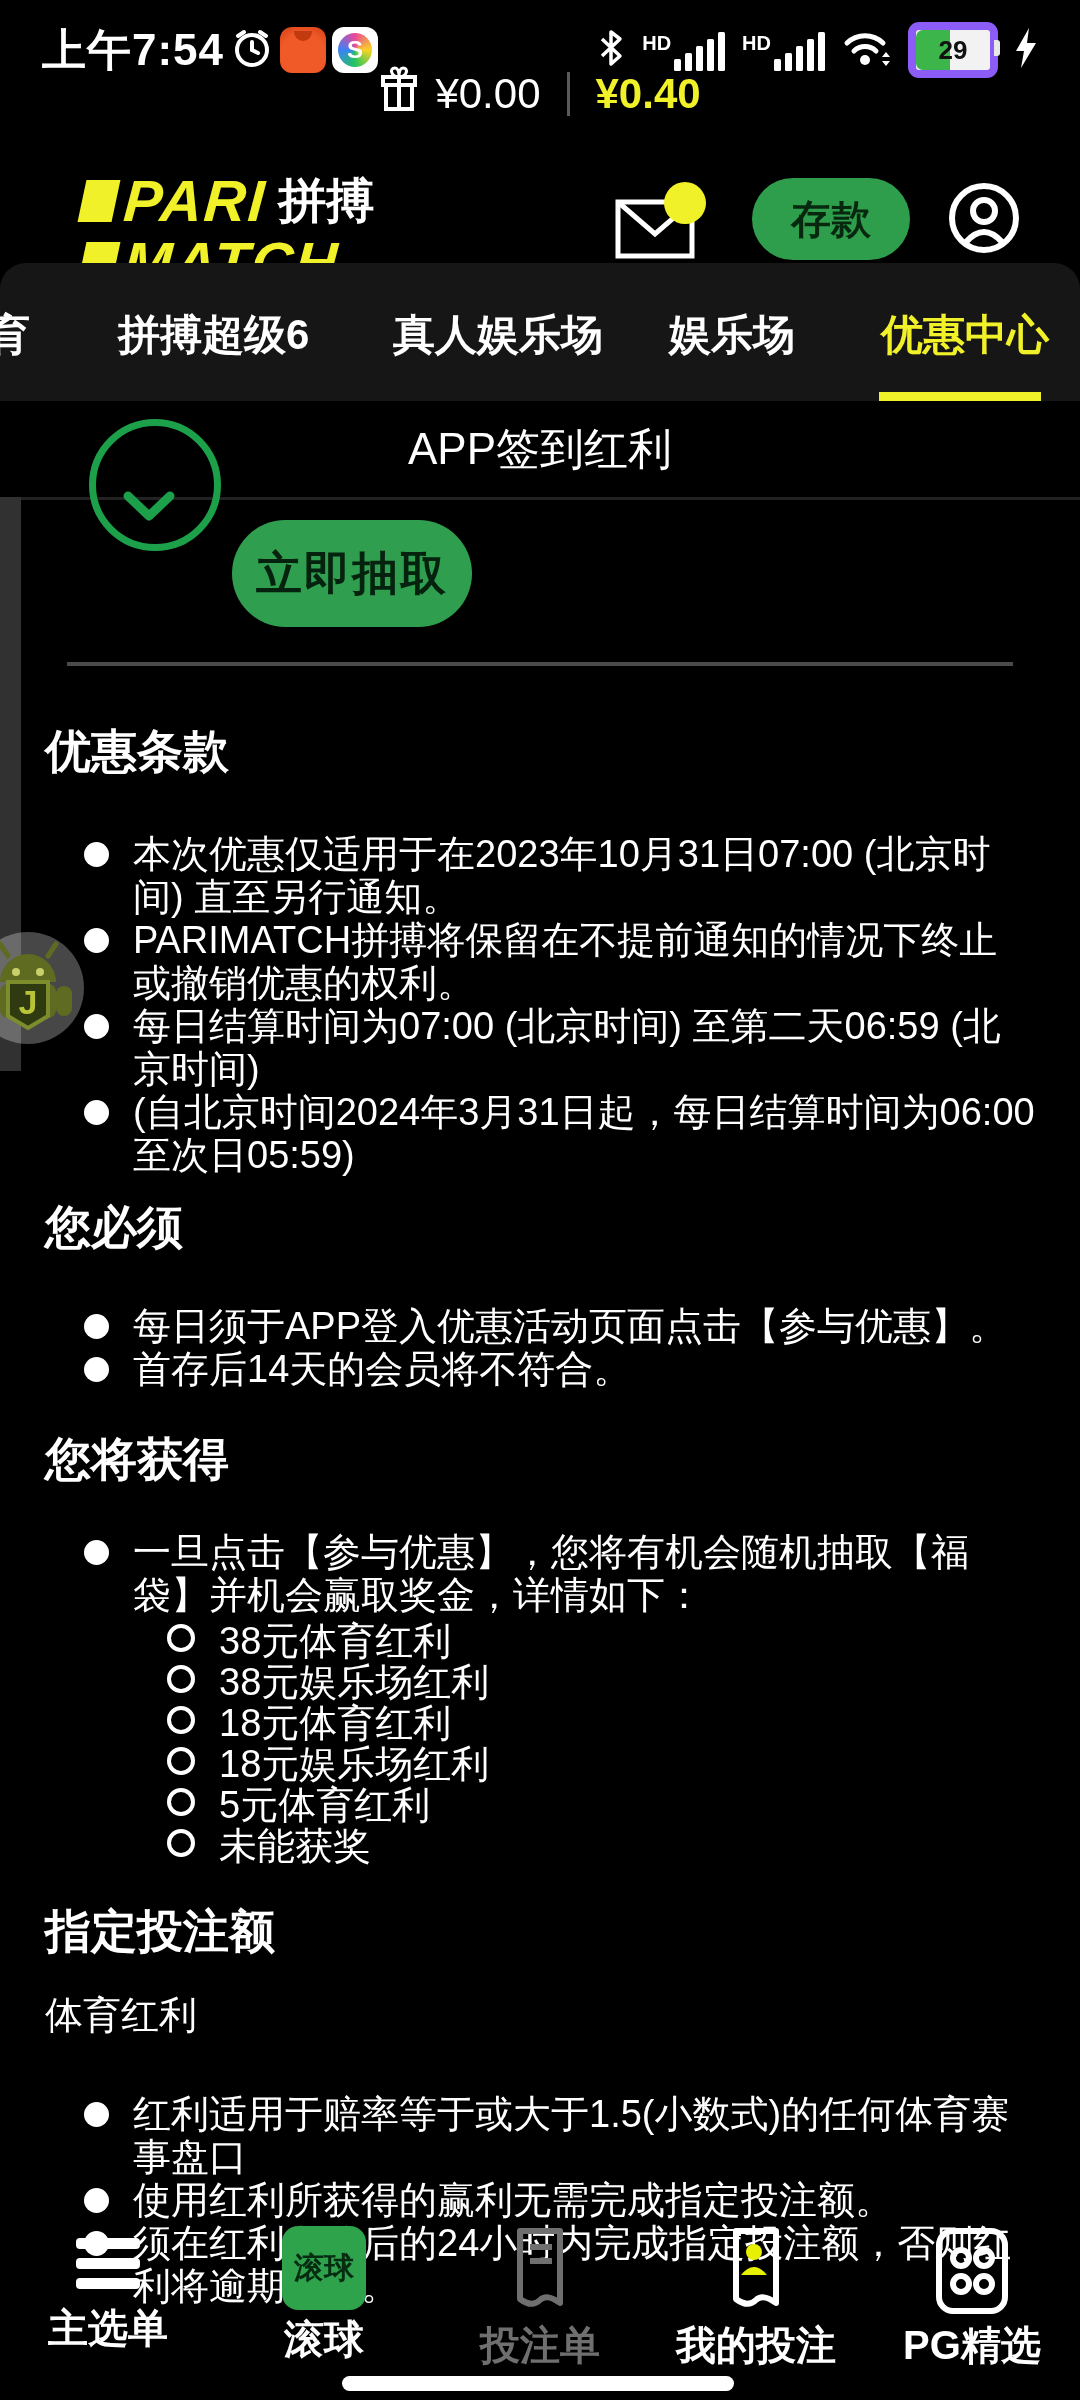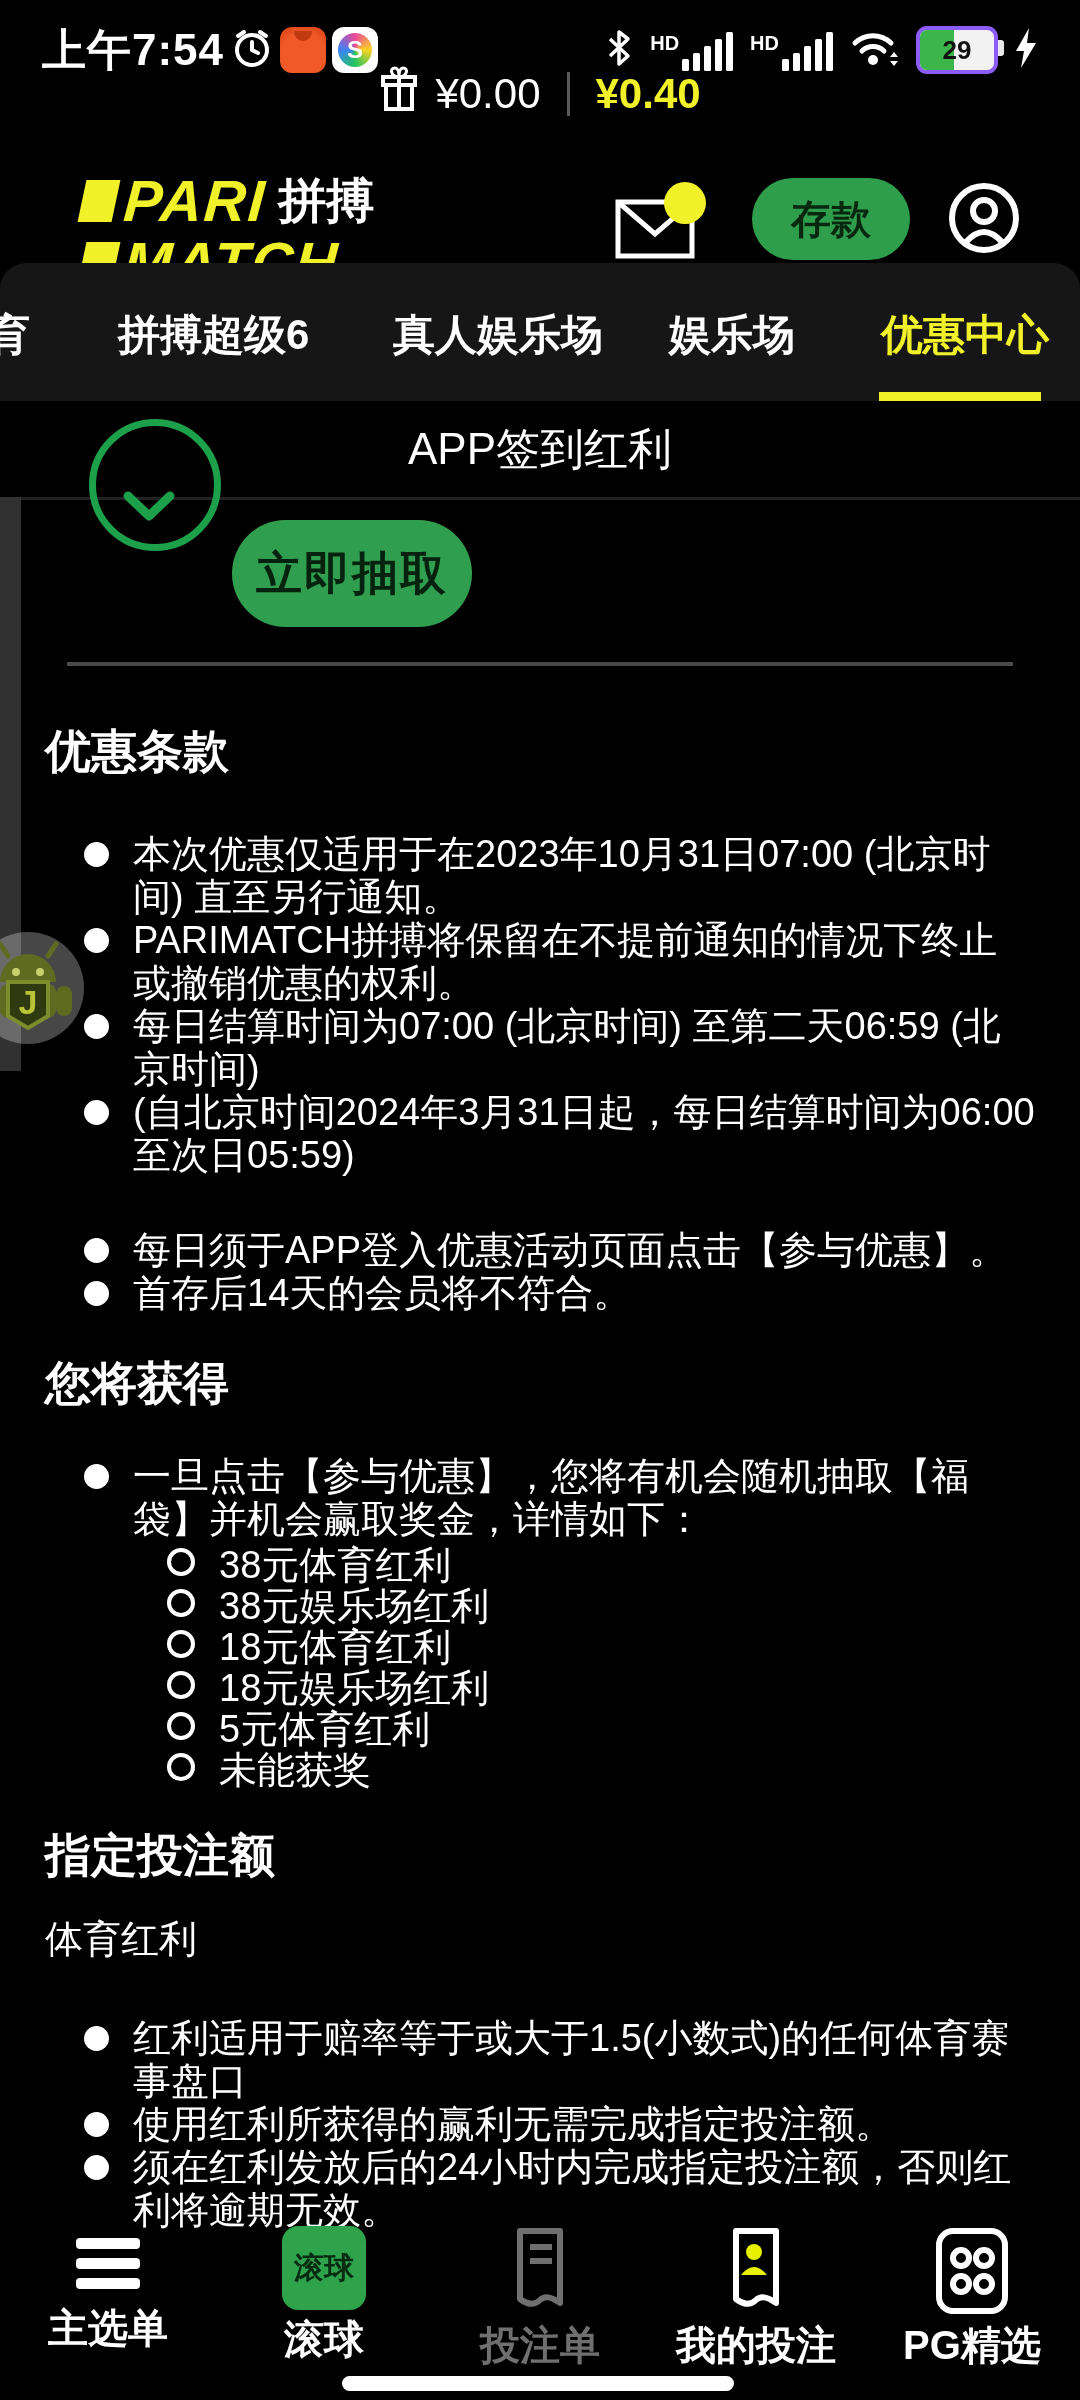--- a/index.html
+++ b/index.html
@@ -11,21 +11,21 @@
   .sb-time{font-size:44px;font-weight:bold;letter-spacing:1px;}
   .sb-left{display:flex;align-items:center;gap:6px;}
   .sb-right{margin-left:auto;display:flex;align-items:center;gap:16px;}
   .appicon{width:46px;height:46px;border-radius:12px;position:relative;overflow:hidden;}
   .appicon.tomato{background:radial-gradient(circle at 50% 60%, #f05a28 60%, #d43d12 100%);}
   .appicon.tomato:before{content:"";position:absolute;left:14px;top:4px;width:18px;height:10px;border-radius:0 0 10px 10px;background:#c23a10;}
   .appicon.sline{background:#fff;display:flex;align-items:center;justify-content:center;}
   .appicon.sline .swirl{width:34px;height:34px;border-radius:50%;background:conic-gradient(#ec4899,#f9d423,#22c55e,#3b82f6,#ec4899);display:flex;align-items:center;justify-content:center;color:#fff;font-weight:bold;font-size:24px;}
   .sig{display:flex;align-items:flex-end;}
   .sig .hd{font-size:20px;font-weight:bold;color:#fff;margin-right:3px;line-height:20px;transform:translateY(-18px);}
-  .battery{position:relative;width:74px;height:40px;border:4px solid #8b5cf6;border-radius:11px;background:#f2f2f2;display:flex;align-items:center;justify-content:center;}
+  .battery{position:relative;width:74px;height:40px;border:8px solid #8b5cf6;border-radius:11px;background:#f2f2f2;display:flex;align-items:center;justify-content:center;}
   .battery:after{content:"";position:absolute;right:-10px;top:10px;width:6px;height:16px;background:#e8e8e8;border-radius:0 3px 3px 0;}
   .battery .fill{position:absolute;left:0;top:0;bottom:0;width:46%;background:#3cb64a;border-radius:7px 0 0 7px;}
   .battery .pct{position:relative;font-size:26px;font-weight:bold;color:#111;}
 
   
   .balancebar{position:absolute;top:62px;left:0;width:1080px;height:64px;display:flex;align-items:center;justify-content:center;gap:26px;}
   .bal-main{display:flex;align-items:center;gap:16px;font-size:42px;}
   .bal-sep{width:3px;height:44px;background:#5a5a5a;}
   .bal-bonus{font-size:42px;color:#F1F129;font-weight:bold;}
 
@@ -244,20 +244,21 @@
         <li>
             <span class="dot"></span>
             <span class="litext">每日结算时间为07:00 (北京时间) 至第二天06:59 (北京时间)</span>
           </li>
         <li>
             <span class="dot"></span>
             <span class="litext">(自北京时间2024年3月31日起，每日结算时间为06:00至次日05:59)</span>
           </li>
       </ul>
 
+      <div class="sec-title" style="margin-top:24px">您必须</div>
       <ul class="blist" style="margin-top:52px">
         <li>
             <span class="dot"></span>
             <span class="litext">每日须于APP登入优惠活动页面点击【参与优惠】。</span>
           </li>
         <li>
             <span class="dot"></span>
             <span class="litext">首存后14天的会员将不符合。</span>
           </li>
       </ul>

